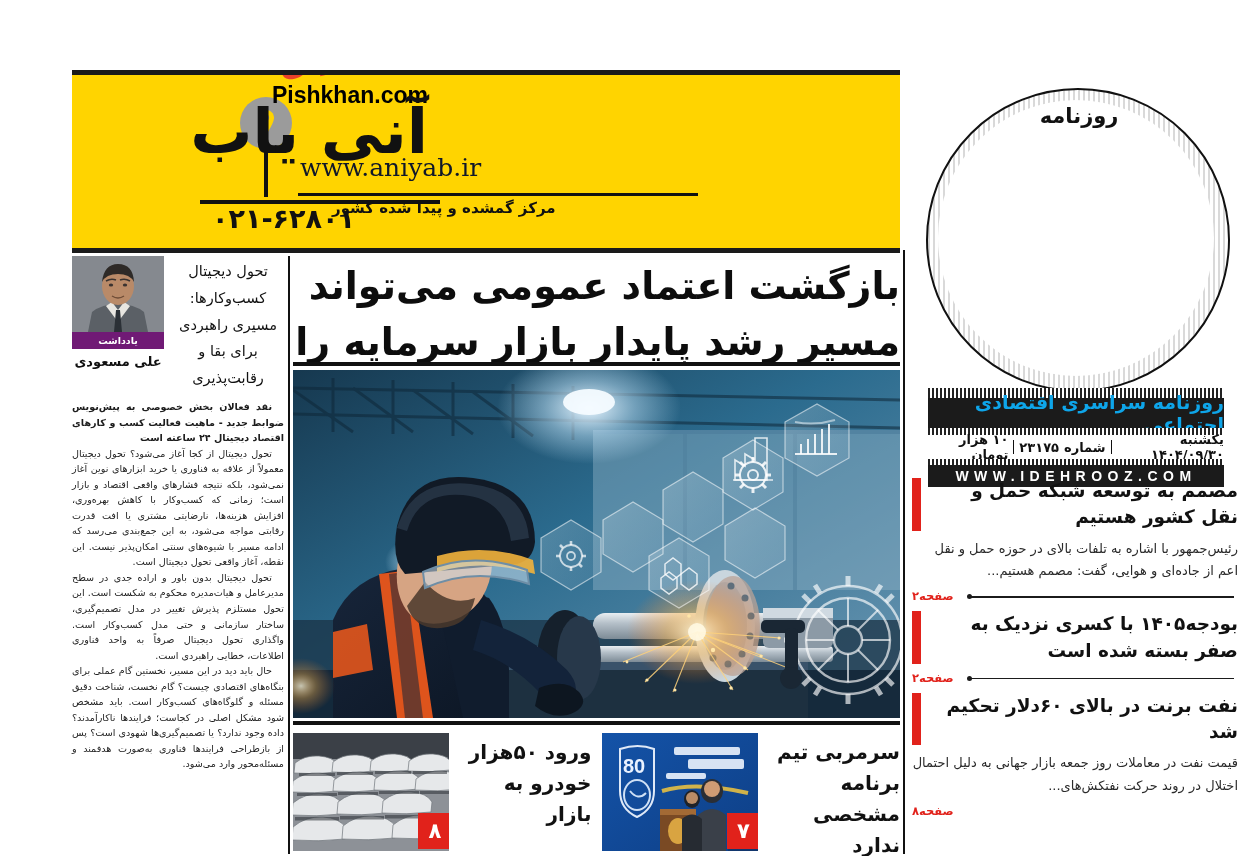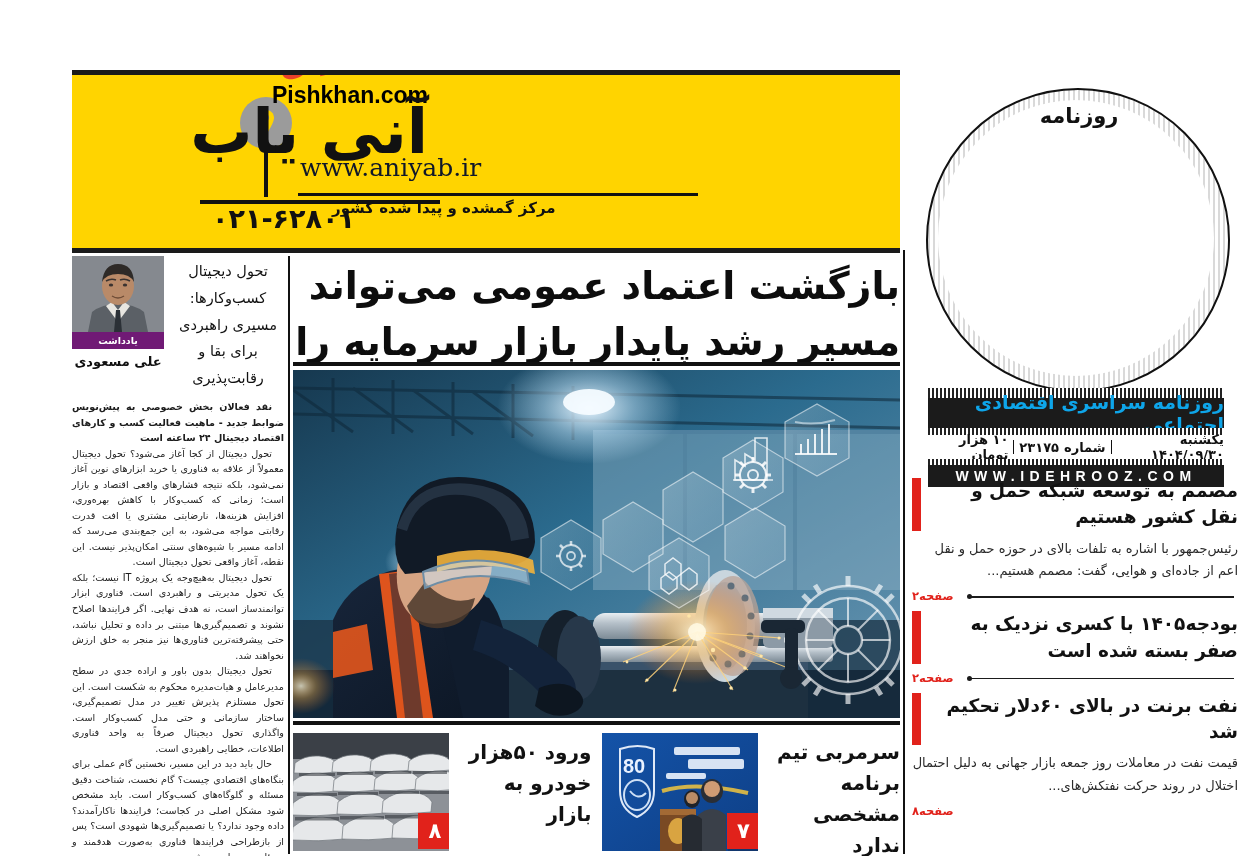--- a/index.html
+++ b/index.html
@@ -659,20 +659,19 @@
         </div>
         <div class="op-badge">یادداشت</div>
         <div class="op-author">علی مسعودی</div>
       </div>
       <div class="op-title">تحول دیجیتال کسب‌وکارها: مسیری راهبردی برای بقا و رقابت‌پذیری</div>
     </div>
 
     <div class="op-body">
       <p class="first">نقد فعالان بخش خصوصی به پیش‌نویس ضوابط جدید - ماهیت فعالیت کسب و کارهای اقتصاد دیجیتال ۲۴ ساعته است</p>
       <p>تحول دیجیتال از کجا آغاز می‌شود؟ تحول دیجیتال معمولاً از علاقه به فناوری یا خرید ابزارهای نوین آغاز نمی‌شود، بلکه نتیجه فشارهای واقعی اقتصاد و بازار است؛ زمانی که کسب‌وکار با کاهش بهره‌وری، افزایش هزینه‌ها، نارضایتی مشتری یا افت قدرت رقابتی مواجه می‌شود، به این جمع‌بندی می‌رسد که ادامه مسیر با شیوه‌های سنتی امکان‌پذیر نیست. این نقطه، آغاز واقعی تحول دیجیتال است.</p>
-      <p>تحول دیجیتال به‌هیچ‌وجه یک پروژه IT نیست؛ بلکه یک تحول مدیریتی و راهبردی است. فناوری ابزار توانمندساز است، نه هدف نهایی. اگر فرایندها اصلاح نشوند و تصمیم‌گیری‌ها مبتنی بر داده و تحلیل نباشد، حتی پیشرفته‌ترین فناوری‌ها نیز منجر به خلق ارزش نخواهند شد.</p>
       <p>تحول دیجیتال بدون باور و اراده جدی در سطح مدیرعامل و هیات‌مدیره محکوم به شکست است. این تحول مستلزم پذیرش تغییر در مدل تصمیم‌گیری، ساختار سازمانی و حتی مدل کسب‌وکار است. واگذاری تحول دیجیتال صرفاً به واحد فناوری اطلاعات، خطایی راهبردی است.</p>
       <p>حال باید دید در این مسیر، نخستین گام عملی برای بنگاه‌های اقتصادی چیست؟ گام نخست، شناخت دقیق مسئله و گلوگاه‌های کسب‌وکار است. باید مشخص شود مشکل اصلی در کجاست؛ فرایندها ناکارآمدند؟ داده وجود ندارد؟ یا تصمیم‌گیری‌ها شهودی است؟ پس از بازطراحی فرایندها فناوری به‌صورت هدفمند و مسئله‌محور وارد می‌شود.</p>
 
     </div>
   </div>
 
 </div>
 
 </body></html>

